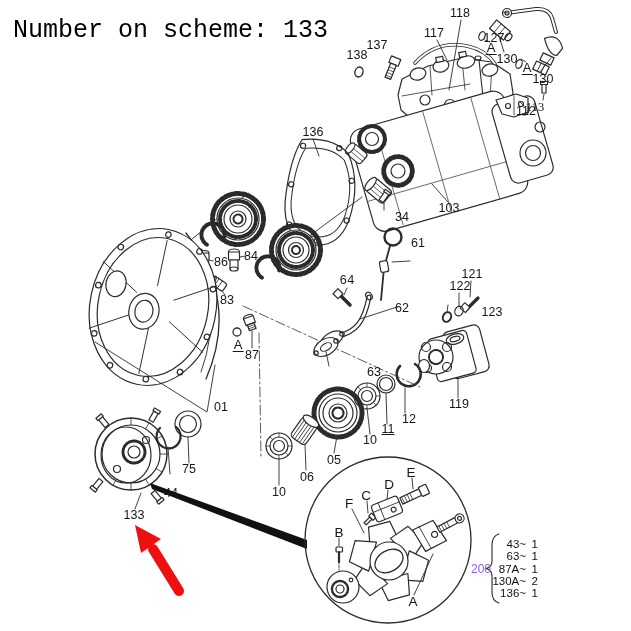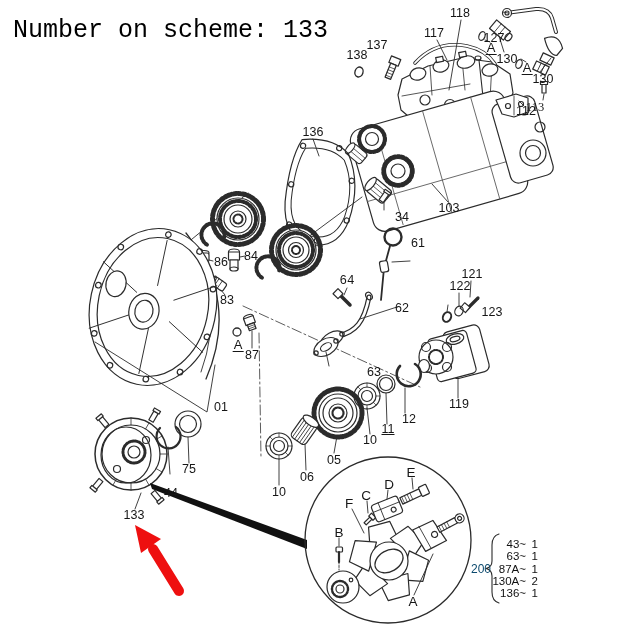--- a/index.html
+++ b/index.html
@@ -10,21 +10,21 @@
          font-size:25px;font-weight:400;color:#000;white-space:pre;letter-spacing:0}
   #labels-layer{position:absolute;left:0;top:0;width:631px;height:631px;z-index:5;pointer-events:none}
   .plabel{position:absolute;transform:translate(-50%,-50%);font-size:12.5px;color:#161616;white-space:nowrap}
   .vlabel{position:absolute;transform:translate(-50%,-50%);font-size:13px;color:#161616;
           border-bottom:1.2px solid #161616;padding:0 1px 0 1px;line-height:13px}
   .ilabel{position:absolute;transform:translate(-50%,-50%);font-size:13.5px;color:#161616}
   .legend{position:absolute;left:492px;top:538px;width:46px;z-index:5}
   .lrow{display:flex;justify-content:flex-end;font-size:11.5px;line-height:12.3px;color:#111}
   .lref{text-align:right}
   .lqty{width:12px;text-align:right}
-  .legend-group{position:absolute;transform:translate(-50%,-50%);font-size:12px;color:#0c4a6e;z-index:5}
+  .legend-group{position:absolute;transform:translate(-50%,-50%);font-size:12px;color:#8b5cf6;z-index:5}
 </style>
 </head>
 <body>
 
 <div class="stage">
 
 <svg class="art" width="631" height="631" viewBox="0 0 631 631" stroke="#2b2b2b" fill="none" stroke-width="1.2" stroke-linecap="round" stroke-linejoin="round">
 
   <g stroke="#4a4a4a" stroke-width="0.9" stroke-dasharray="10 3 2 3">
     <path d="M259,333 L261,458"></path>

